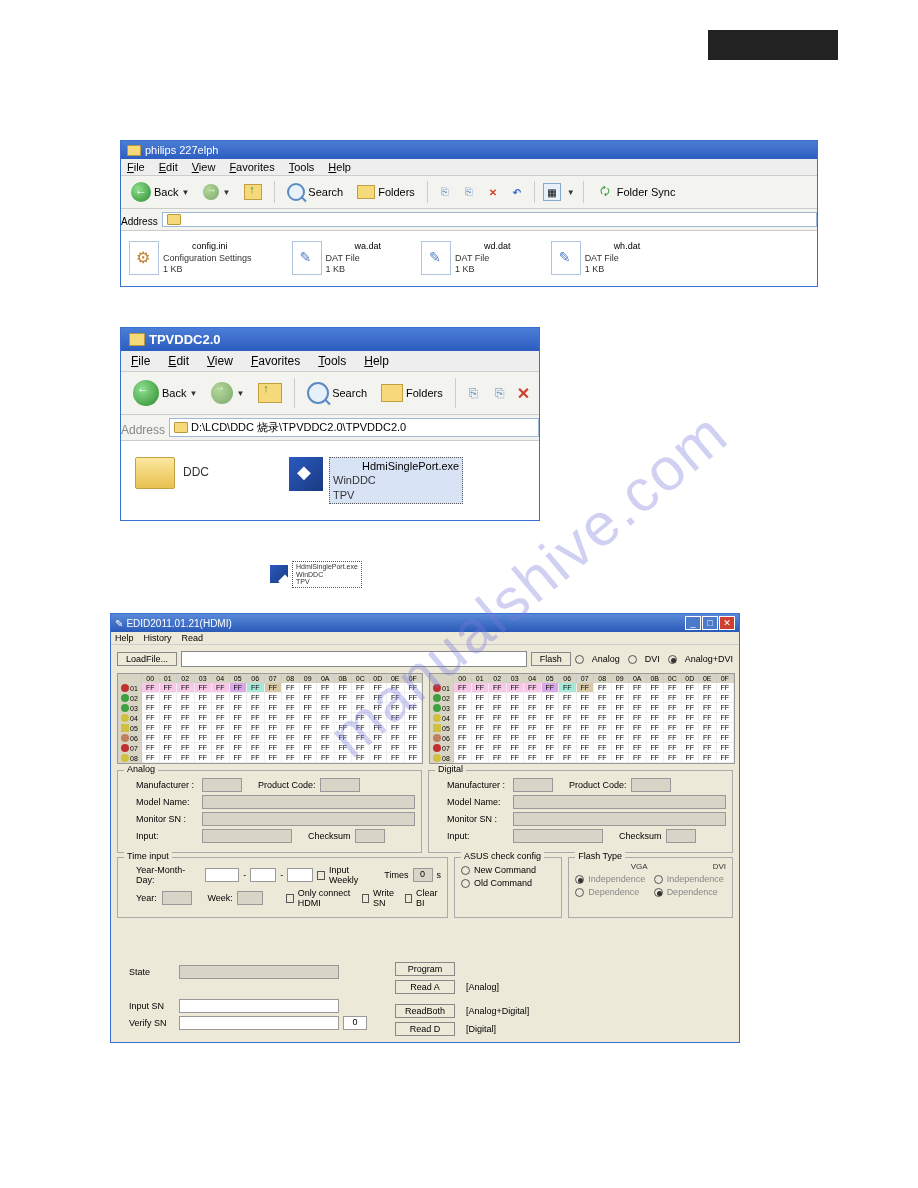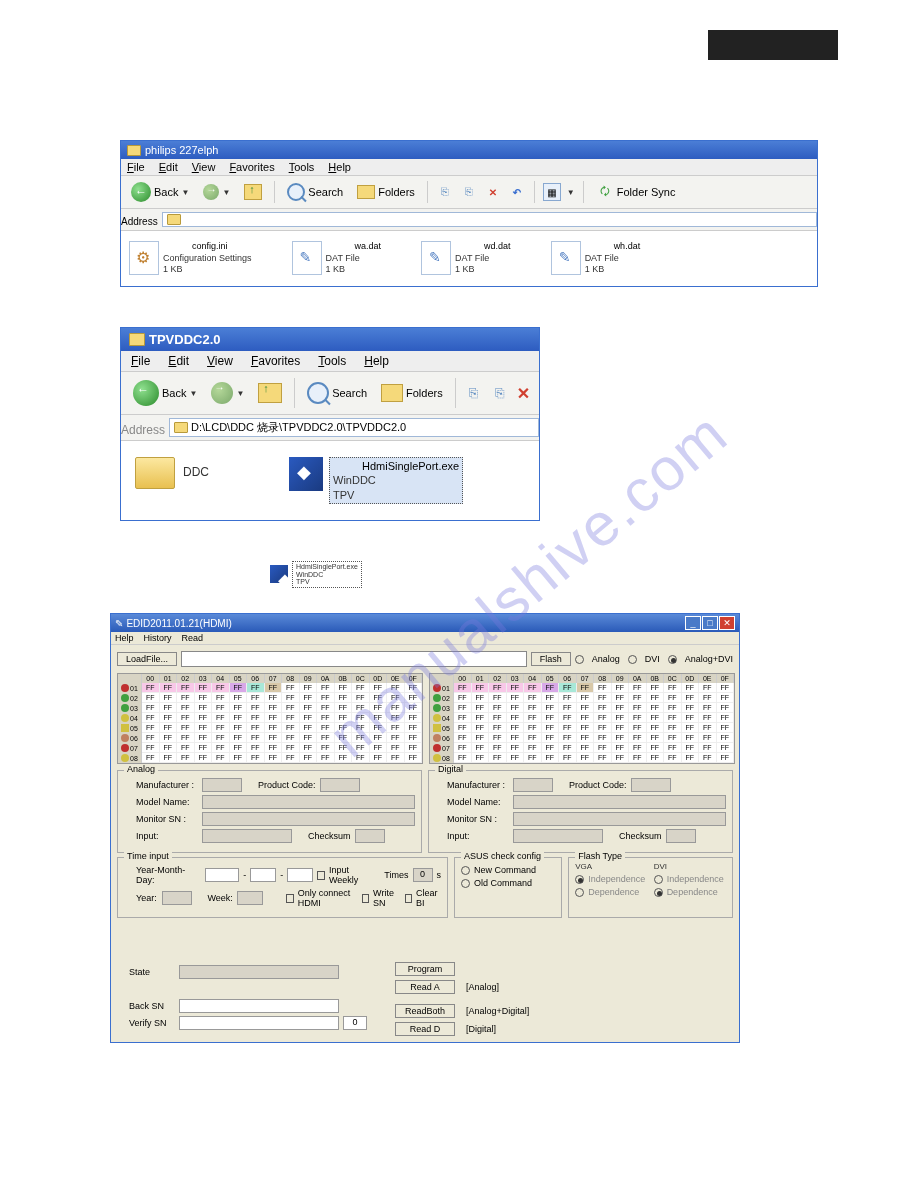--- a/index.html
+++ b/index.html
@@ -719,21 +719,21 @@
         <div class="legend">ASUS check config</div>
         <div class="fldrow">
               <span class="radio"></span>
               <span>New Command</span>
             </div>
         <div class="fldrow">
               <span class="radio"></span>
               <span>Old Command</span>
             </div>
       </div>
-      <div class="fieldset" style="flex:0.8;">
+      <div class="fieldset" style="flex:0.8;text-align:right;">
         <div class="legend">Flash Type</div>
         <div style="display:flex;gap:6px;font-size:8px;color:#888;">
           <div style="flex:1;">
             <div style="color:#333;">VGA</div>
             <div class="fldrow">
                   <span class="radio on"></span>
                   <span>Independence</span>
                 </div>
             <div class="fldrow">
                   <span class="radio"></span>
@@ -758,21 +758,21 @@
     <div style="height:40px;"></div>
 
     <div class="adrow" style="align-items:flex-start;">
       <div class="statecol">
         <div class="fldrow">
               <label style="width:46px;">State</label>
               <div class="inp" style="flex:0 0 160px;"></div>
             </div>
         <div style="height:14px;"></div>
         <div class="fldrow">
-              <label style="width:46px;">Back SN</label>
+              <label style="width:46px;">Input SN</label>
               <div class="inp wh" style="flex:0 0 160px;"></div>
             </div>
         <div class="fldrow">
               <label style="width:46px;">Verify SN</label>
               <div class="inp wh" style="flex:0 0 160px;"></div>
               <div class="inp wh" style="flex:0 0 24px;text-align:center;">0</div>
             </div>
       </div>
       <div class="btncol">
         <button class="btn" style="width:60px;">Program</button>

